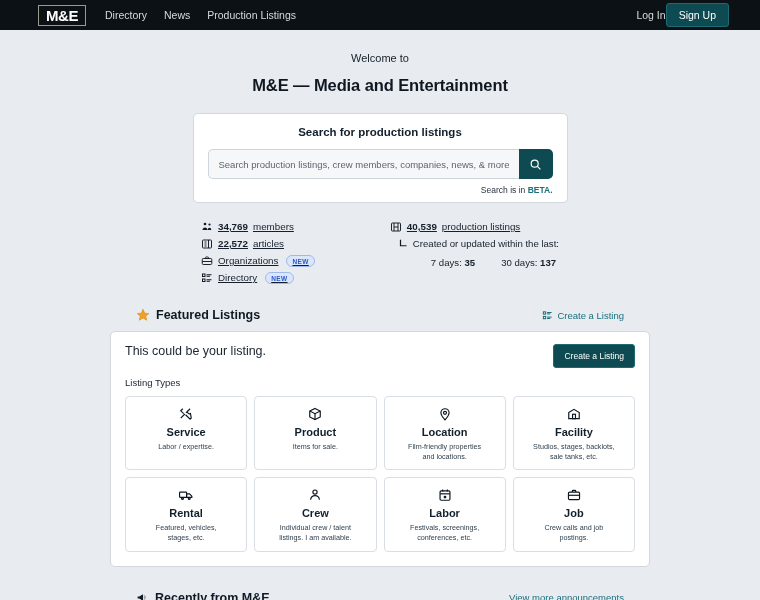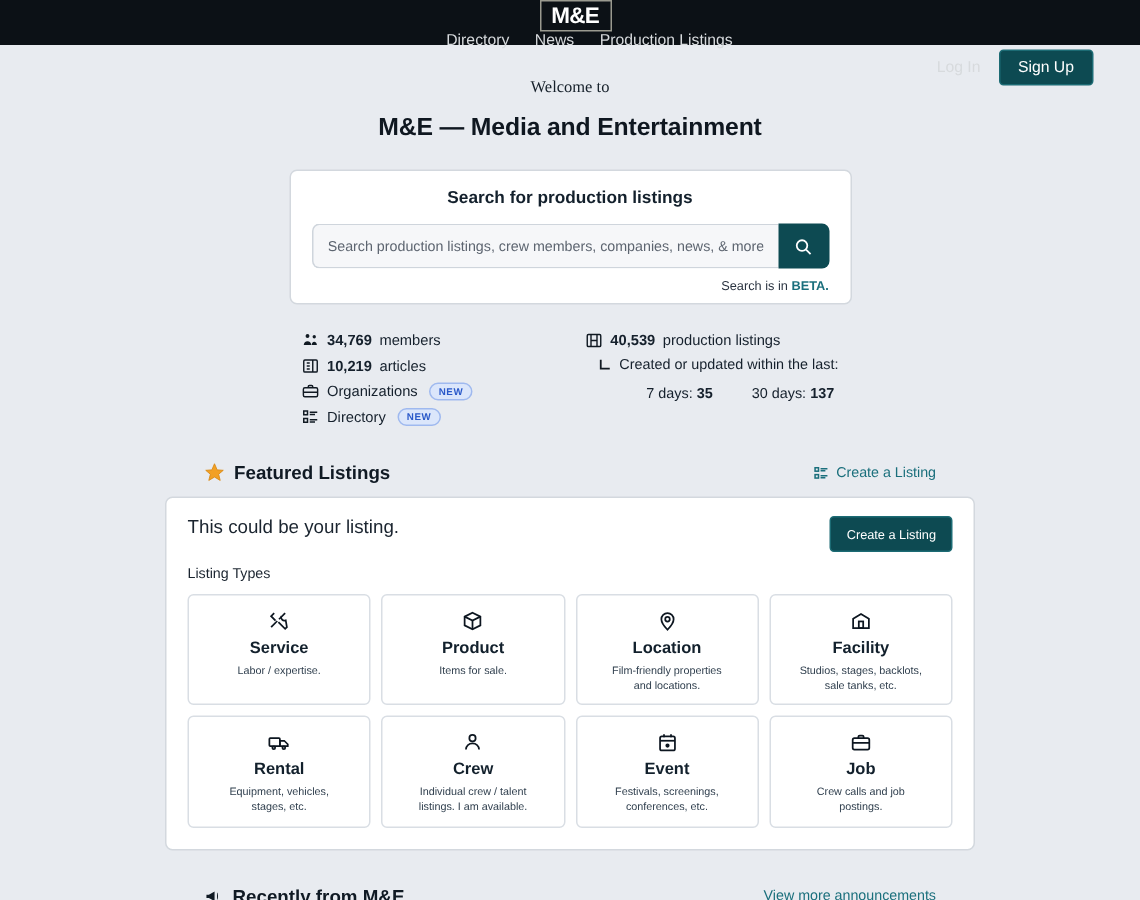--- a/index.html
+++ b/index.html
@@ -12,52 +12,51 @@
   body { position: relative; }
 
   
   .navbar {
     height: 30px;
     background: #0c1116;
     display: flex;
     align-items: center;
     padding: 0 31px 0 38px;
     gap: 0;
-    flex-direction: column;
   }
   .logo {
     width: 48px; height: 21px;
     border: 1.5px solid #9a9a8f;
     background: #0c1116;
     display: flex; align-items: center; justify-content: center;
     color: #ffffff;
     font-weight: bold;
     font-size: 15px;
     letter-spacing: -0.5px;
     font-family: "Liberation Sans", sans-serif;
     flex: none;
   }
   .nav-links { display: flex; align-items: center; gap: 17px; margin-left: 19px; }
   .nav-link {
     color: #d7dadd; font-size: 10.5px; text-decoration: none;
     white-space: nowrap; cursor: pointer;
   }
-  .nav-right { margin-left: auto; display: flex; align-items: center; gap: 12px; }
+  .nav-right { margin-left: auto; display: flex; align-items: center; }
   .login-link { color: #d7dadd; font-size: 10.5px; cursor: pointer; }
   .signup-btn {
     background: #0d4a52; color: #ffffff; font-size: 10.5px;
     padding: 5px 12px; border-radius: 3px; border: 1px solid #1c6b74;
     cursor: pointer;
   }
 
   
   .page { padding: 0; }
 
   .hero { text-align: center; padding-top: 22px; }
-  .welcome { font-size: 11px; color: #16202a; font-family: Liberation Serif, serif; }
+  .welcome { font-size: 11px; color: #16202a; }
   .hero-title {
     font-size: 16.5px; font-weight: bold; color: #0f1720;
     margin-top: 12px; letter-spacing: -0.1px;
   }
 
   
   .search-card {
     width: 375px; margin: 18px auto 0;
     background: #ffffff; border: 1px solid #d3d8de;
     border-radius: 5px;
@@ -87,21 +86,21 @@
   }
   .beta-word { color: #1a6f7c; font-weight: bold; }
 
   
   .stats {
     width: 358px; margin: 18px auto 0;
     display: flex; justify-content: space-between;
   }
   .stats-col { display: flex; flex-direction: column; gap: 5px; }
   .stats-col.right { align-items: flex-start; padding-left: 6px; }
-  .stat-row { display: flex; align-items: flex-end; gap: 5px; font-size: 9.8px; color: #15202c; }
+  .stat-row { display: flex; align-items: flex-start; gap: 5px; font-size: 9.8px; color: #15202c; text-decoration: underline; }
   .stat-num { font-weight: bold; }
   .badge-new {
     display: inline-block; font-size: 6.5px; font-weight: bold;
     color: #2a59c9; background: #dbe6fb; border: 1px solid #9fb9ef;
     border-radius: 7px; padding: 1.5px 5px; letter-spacing: 0.4px;
     margin-left: 3px;
   }
   .sub-row { display: flex; align-items: center; gap: 5px; font-size: 9.6px; color: #15202c; padding-left: 9px; }
   .days-row { display: flex; gap: 26px; font-size: 9.6px; color: #15202c; padding-left: 41px; margin-top: 3px; }
 
@@ -210,21 +209,21 @@
       <div class="stat-row">
         <span>
           <svg width="12" height="12" viewBox="0 0 24 24" fill="none" stroke="#111a23" stroke-width="1.9">
             <rect x="3" y="4" width="18" height="16" rx="1.5"></rect>
             <line x1="7" y1="8" x2="11" y2="8"></line>
               <line x1="7" y1="12" x2="11" y2="12"></line>
             <line x1="7" y1="16" x2="11" y2="16"></line>
               <line x1="15" y1="4" x2="15" y2="20"></line>
           </svg>
         </span>
-        <span class="stat-num">10,219</span>
+        <span class="stat-num">22,572</span>
         <span>articles</span>
       </div>
 
       <div class="stat-row">
         <span>
           <svg width="12" height="12" viewBox="0 0 24 24" fill="none" stroke="#111a23" stroke-width="1.9">
             <rect x="2.5" y="7" width="19" height="12" rx="2"></rect>
             <path d="M9 7V5.5A1.5 1.5 0 0 1 10.5 4h3A1.5 1.5 0 0 1 15 5.5V7"></path>
             <line x1="2.5" y1="13" x2="21.5" y2="13"></line>
           </svg>
@@ -368,21 +367,21 @@
       <div class="type-card">
         <span class="type-icon">
           <svg width="16" height="14" viewBox="0 0 26 24" fill="none" stroke="#0d1620" stroke-width="2">
             <rect x="2" y="7" width="12" height="9" rx="1"></rect>
               <path d="M14 10h5l4 4v2h-9z"></path>
             <circle cx="7" cy="18" r="1.6"></circle>
               <circle cx="18.5" cy="18" r="1.6"></circle>
           </svg>
         </span>
         <div class="type-name">Rental</div>
-        <div class="type-desc">Equipment, vehicles, stages, etc.</div>
+        <div class="type-desc">Featured, vehicles, stages, etc.</div>
       </div>
 
       <div class="type-card">
         <span class="type-icon">
           <svg width="14" height="14" viewBox="0 0 24 24" fill="none" stroke="#0d1620" stroke-width="2">
             <circle cx="12" cy="7" r="3.6"></circle>
               <path d="M4.5 20c0-4.2 3.4-7 7.5-7s7.5 2.8 7.5 7"></path>
           </svg>
         </span>
         <div class="type-name">Crew</div>
@@ -392,21 +391,21 @@
       <div class="type-card">
         <span class="type-icon">
           <svg width="14" height="14" viewBox="0 0 24 24" fill="none" stroke="#0d1620" stroke-width="2">
             <rect x="3.5" y="5" width="17" height="16" rx="2"></rect>
             <line x1="3.5" y1="10" x2="20.5" y2="10"></line>
             <line x1="8" y1="2.5" x2="8" y2="6"></line>
               <line x1="16" y1="2.5" x2="16" y2="6"></line>
             <circle cx="12" cy="15.5" r="1.4" fill="#0d1620"></circle>
           </svg>
         </span>
-        <div class="type-name">Event</div>
+        <div class="type-name">Labor</div>
         <div class="type-desc">Festivals, screenings, conferences, etc.</div>
       </div>
 
       <div class="type-card">
         <span class="type-icon">
           <svg width="14" height="14" viewBox="0 0 24 24" fill="none" stroke="#0d1620" stroke-width="2">
             <rect x="2.5" y="7" width="19" height="13" rx="2"></rect>
             <path d="M9 7V5.5A1.5 1.5 0 0 1 10.5 4h3A1.5 1.5 0 0 1 15 5.5V7"></path>
             <line x1="2.5" y1="12.5" x2="21.5" y2="12.5"></line>
           </svg>

